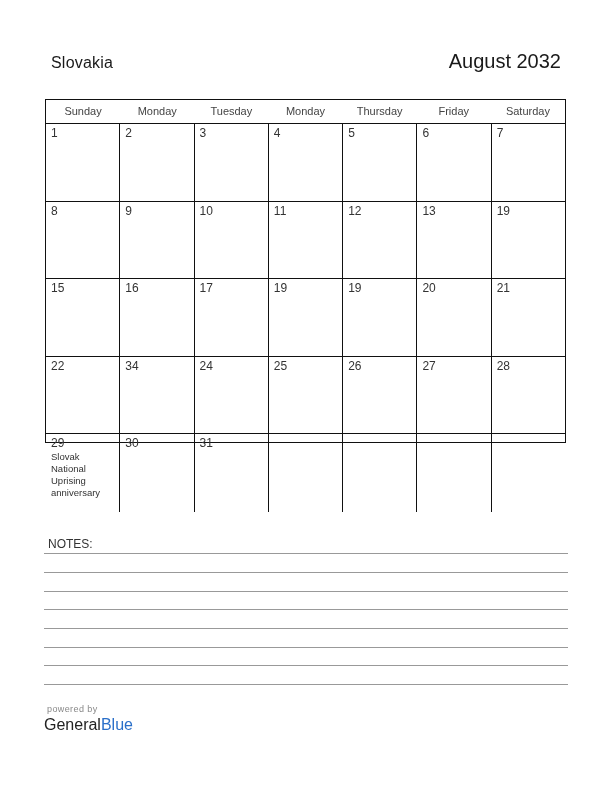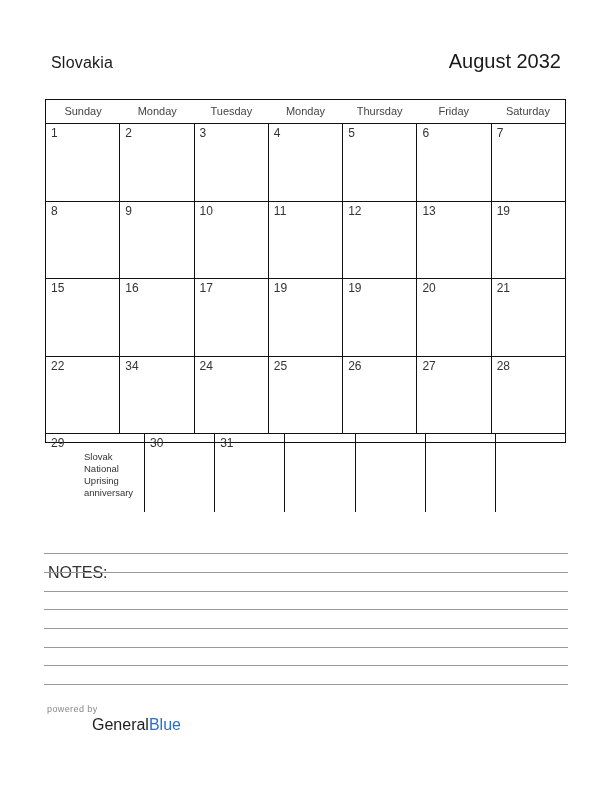--- a/index.html
+++ b/index.html
@@ -7,25 +7,25 @@
   .country { position: absolute; left: 51px; top: 54px; font-size: 16px; color: #1a1a1a; letter-spacing: 0.2px; }
   .month { position: absolute; right: 51px; top: 50px; font-size: 20px; color: #1a1a1a; }
   .cal { position: absolute; left: 45px; top: 99px; width: 521px; height: 344px; border: 1.3px solid #111; box-sizing: border-box; }
   .hdr { display: flex; height: 24px; border-bottom: 1.3px solid #111; box-sizing: border-box; }
   .hdr div { flex: 1; text-align: center; font-size: 11px; line-height: 23px; color: #444; }
   .row { display: flex; height: 77.5px; border-bottom: 1.3px solid #111; box-sizing: border-box; }
   .row:last-child { border-bottom: none; }
   .cell { flex: 1; border-right: 1.3px solid #111; box-sizing: border-box; padding: 2px 0 0 5px; font-size: 12px; color: #333; }
   .cell:last-child { border-right: none; }
   .cell .num { display: block; line-height: 14px; }
-  .cell .hol { display: block; font-size: 9.5px; line-height: 12px; color: #333; margin-top: 1px; margin-left: 33px; }
-  .notes-label { position: absolute; left: 48px; top: 537px; font-size: 16px; color: #333; margin-top: 27px; }
+  .cell .hol { display: block; font-size: 9.5px; line-height: 12px; color: #333; margin-top: 1px; }
+  .notes-label { position: absolute; left: 48px; top: 537px; font-size: 12px; color: #333; }
   .line { position: absolute; left: 44px; width: 524px; height: 0; border-top: 1.2px solid #999; }
   .powered { position: absolute; left: 47px; top: 704px; font-size: 9px; color: #888; letter-spacing: 0.4px; }
-  .brand { position: absolute; left: 44px; top: 716px; font-size: 16px; margin-left: 48px; }
+  .brand { position: absolute; left: 44px; top: 716px; font-size: 16px; }
   .brand .g { color: #222; }
   .brand .b { color: #2a6fc9; }
 </style>
 </head>
 <body>
 
 <div class="country">Slovakia</div>
 <div class="month">August 2032</div>
 
 <div class="cal">

